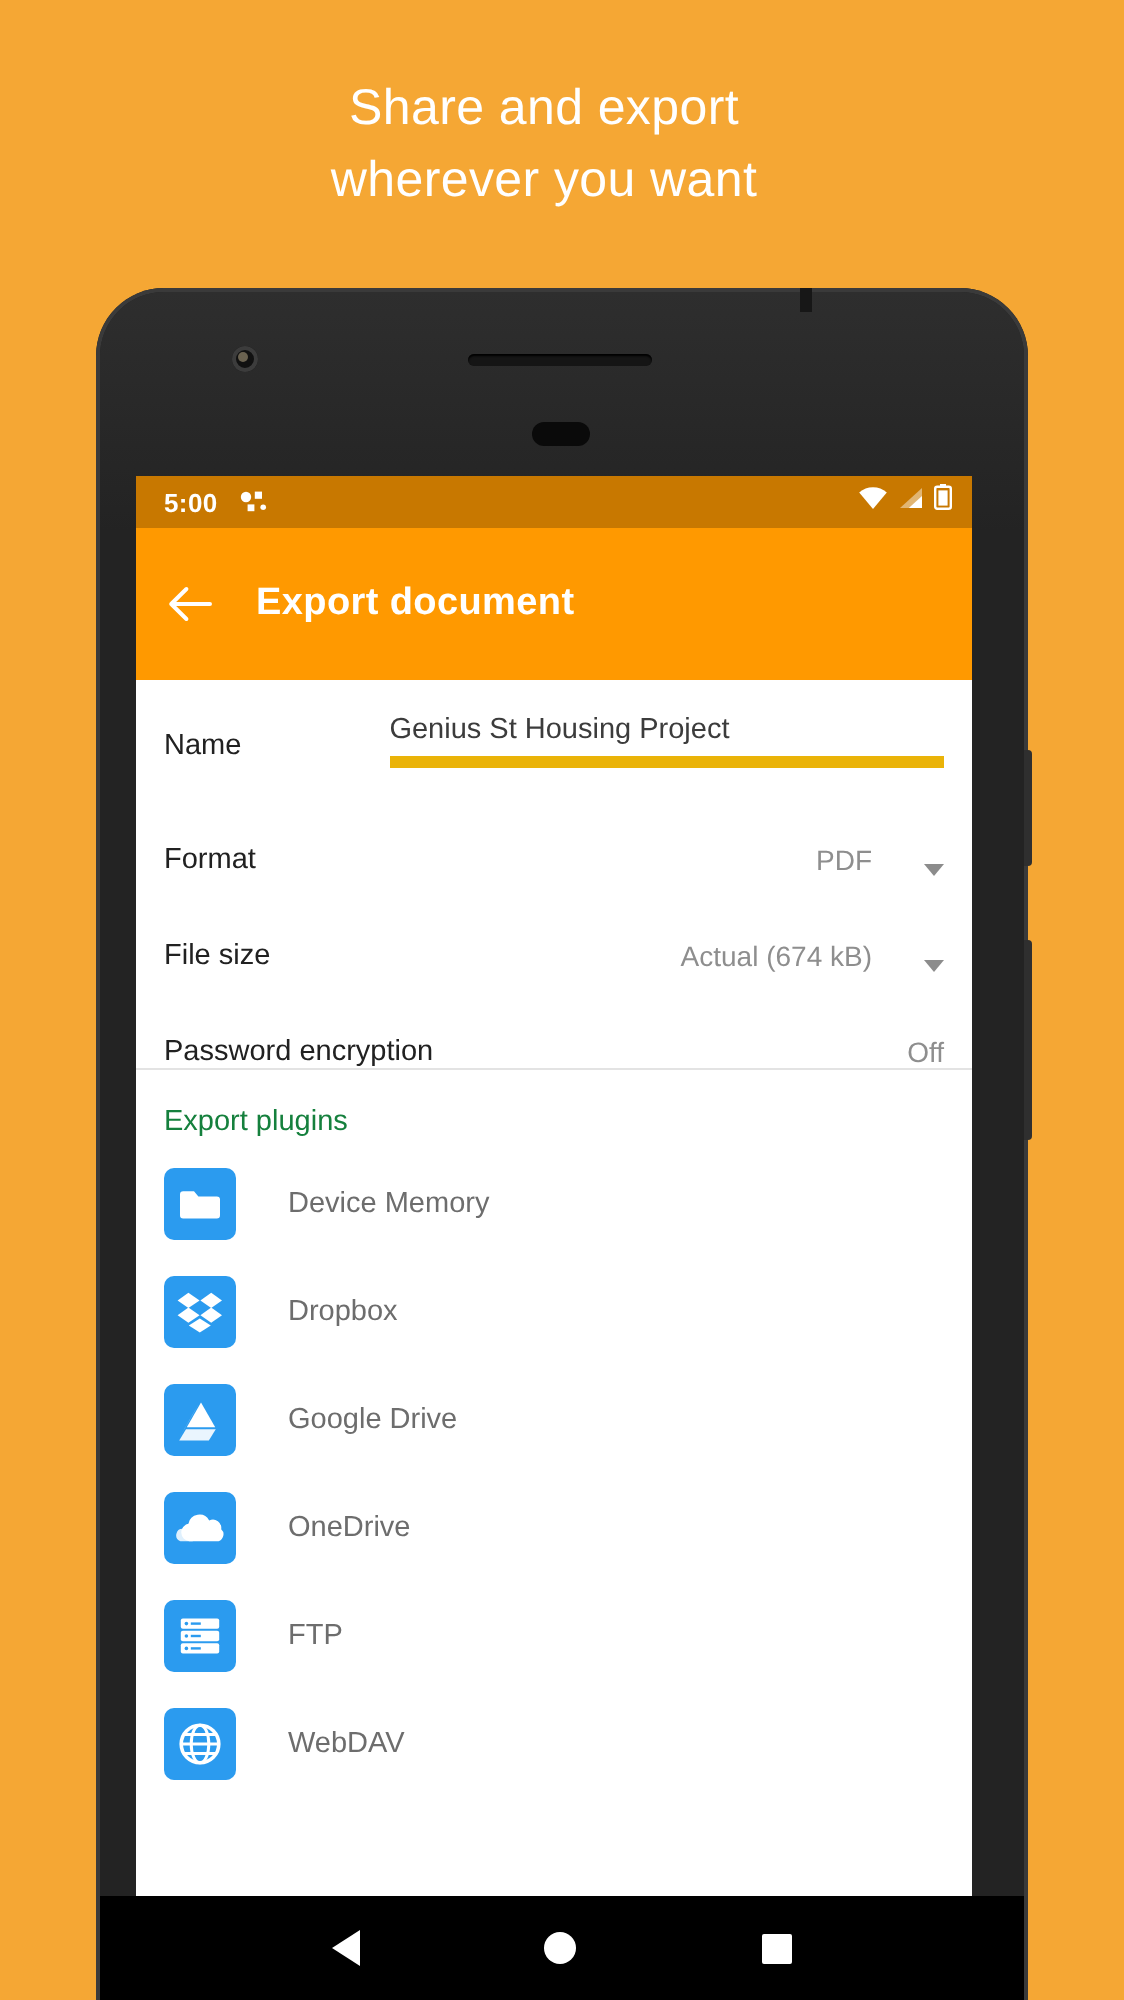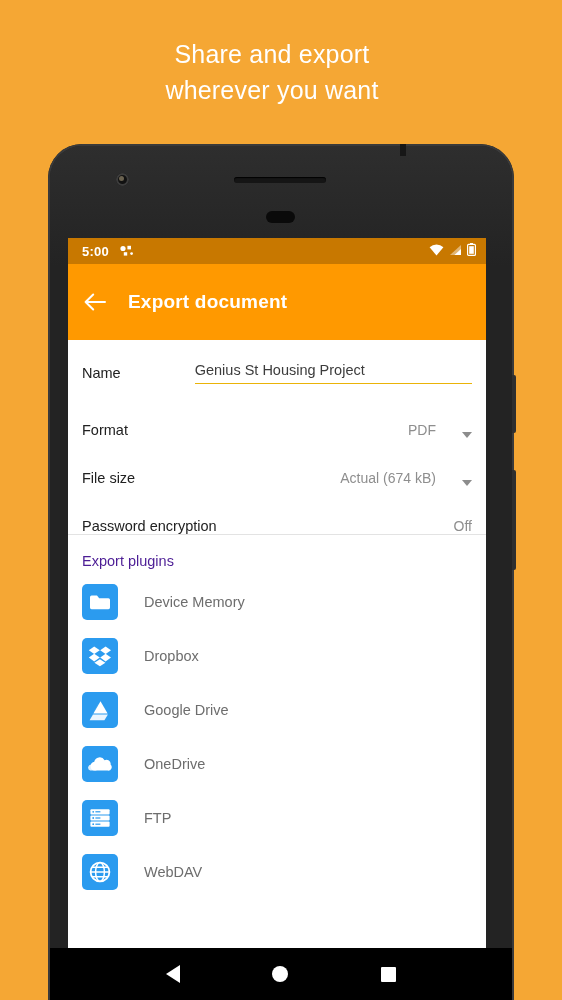--- a/index.html
+++ b/index.html
@@ -189,21 +189,21 @@
     border-top: 6px solid #8c8c8c;
     cursor: pointer;
   }
 
   
   .row-name { min-height: 50px; align-items: flex-end; padding-bottom: 6px; }
   .row-name .row-label { padding-bottom: 3px; text-align: center; }
   .name-input-wrap {
     margin-left: 74px;
     flex: 1;
-    border-bottom: 1px solid #eab308;
+    border-bottom: 6px solid #eab308;
     padding-bottom: 4px;
   }
   .name-input {
     border: none;
     outline: none;
     width: 100%;
     font-family: "Liberation Sans", sans-serif;
     font-size: 14.5px;
     color: #3c3c3c;
     background: transparent;
@@ -218,21 +218,21 @@
 
   .divider {
     height: 1px;
     background: #e3e3e3;
     width: 100%;
   }
 
   
   .plugins-title {
     font-size: 14.5px;
-    color: #4c1d95;
+    color: #15803d;
     padding: 18px 26px 6px 14px;
   }
   .plugin-row {
     display: flex;
     align-items: center;
     height: 54px;
     padding: 0 14px;
     cursor: pointer;
   }
   .plugin-icon {

